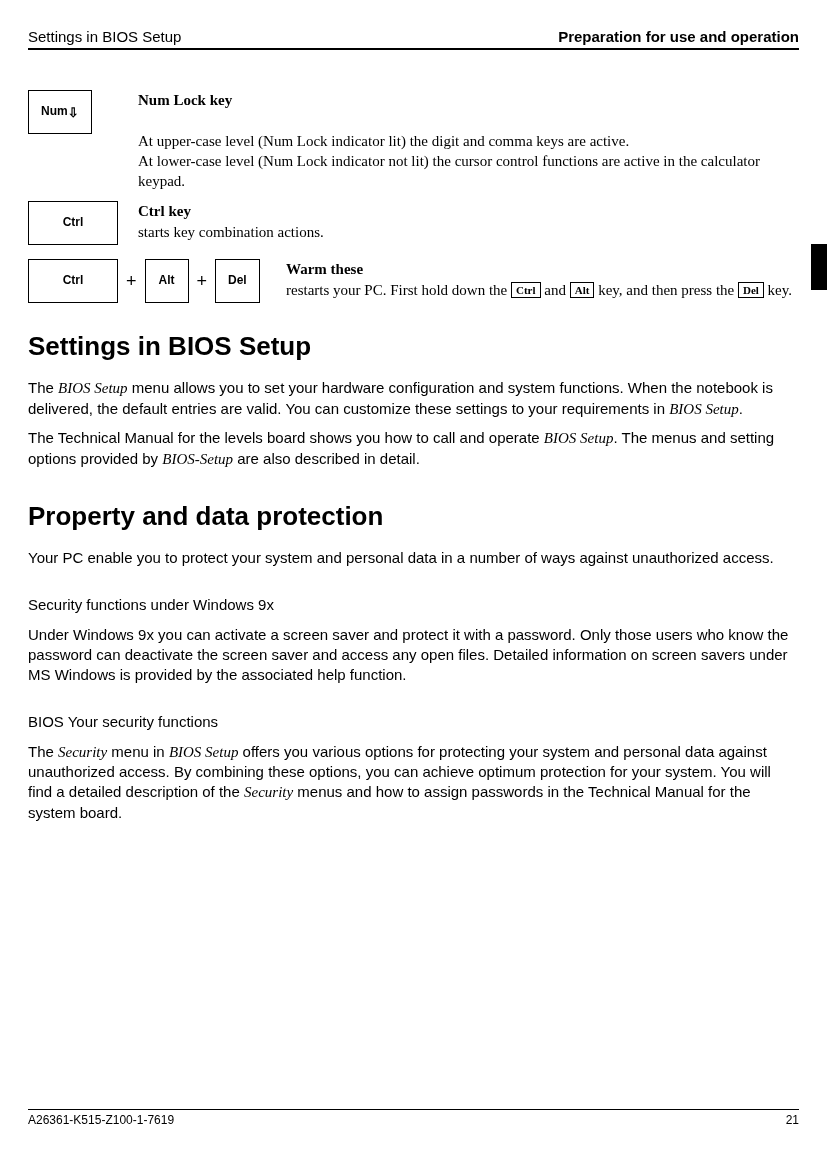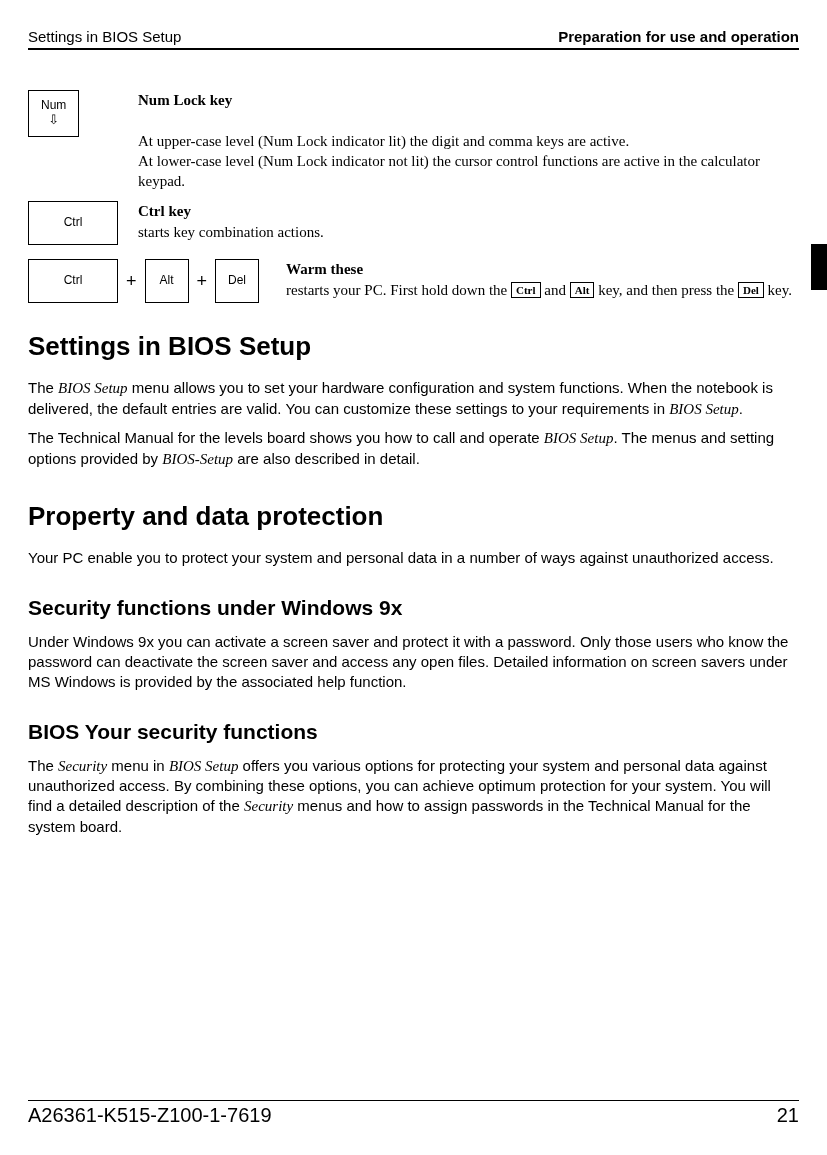--- a/index.html
+++ b/index.html
@@ -41,25 +41,26 @@
       align-items: flex-start;
     }
     .key-wide { width: 110px; }
     .key-combo { width: 258px; display:flex; align-items:center; }
     .keycap {
       border: 1.5px solid #000;
       padding: 8px 12px 10px 12px;
       font-size: 12px;
       line-height: 1;
       display: flex;
-      flex-direction: column;
+      flex-direction: row;
       align-items: center;
       justify-content: center;
       min-width: 44px;
       min-height: 44px;
+      font-weight: bold;
     }
     .keycap.wide { min-width: 90px; }
     .keycap .arrow {
       font-size: 13px;
       line-height:1;
       margin-top:2px;
     }
     .plus { margin: 0 8px; font-size: 18px; }
     .desc { flex: 1; line-height: 1.35; font-family: Liberation Serif, serif; }
     .desc b { font-weight: bold; }
@@ -73,40 +74,40 @@
       vertical-align: 1px;
     }
     h1 {
       font-size: 26px;
       font-weight: bold;
       margin-top: 28px;
       margin-bottom: 16px;
     }
     h1.prop { margin-top: 32px; }
     h2 {
-      font-size: 21px;
-      font-weight: bold;
+      font-size: 15px;
+      font-weight: normal;
       margin-top: 28px;
       margin-bottom: 12px;
     }
     p.body {
       line-height: 1.32;
       margin-bottom: 8px;
     }
     .ital { font-style: italic; font-family: 'Times New Roman', serif; text-align: right; }
     .footer {
       position: absolute;
       left: 28px;
       right: 28px;
       bottom: 28px;
       border-top: 1px solid #000;
       padding-top: 3px;
       display: flex;
       justify-content: space-between;
-      font-size: 20px;
+      font-size: 12px;
     }
   </style>
 </head>
 <body>
 
 <div class="header">
   <span>Settings in BIOS Setup</span>
   <b>Preparation for use and operation</b>
 </div>
 

